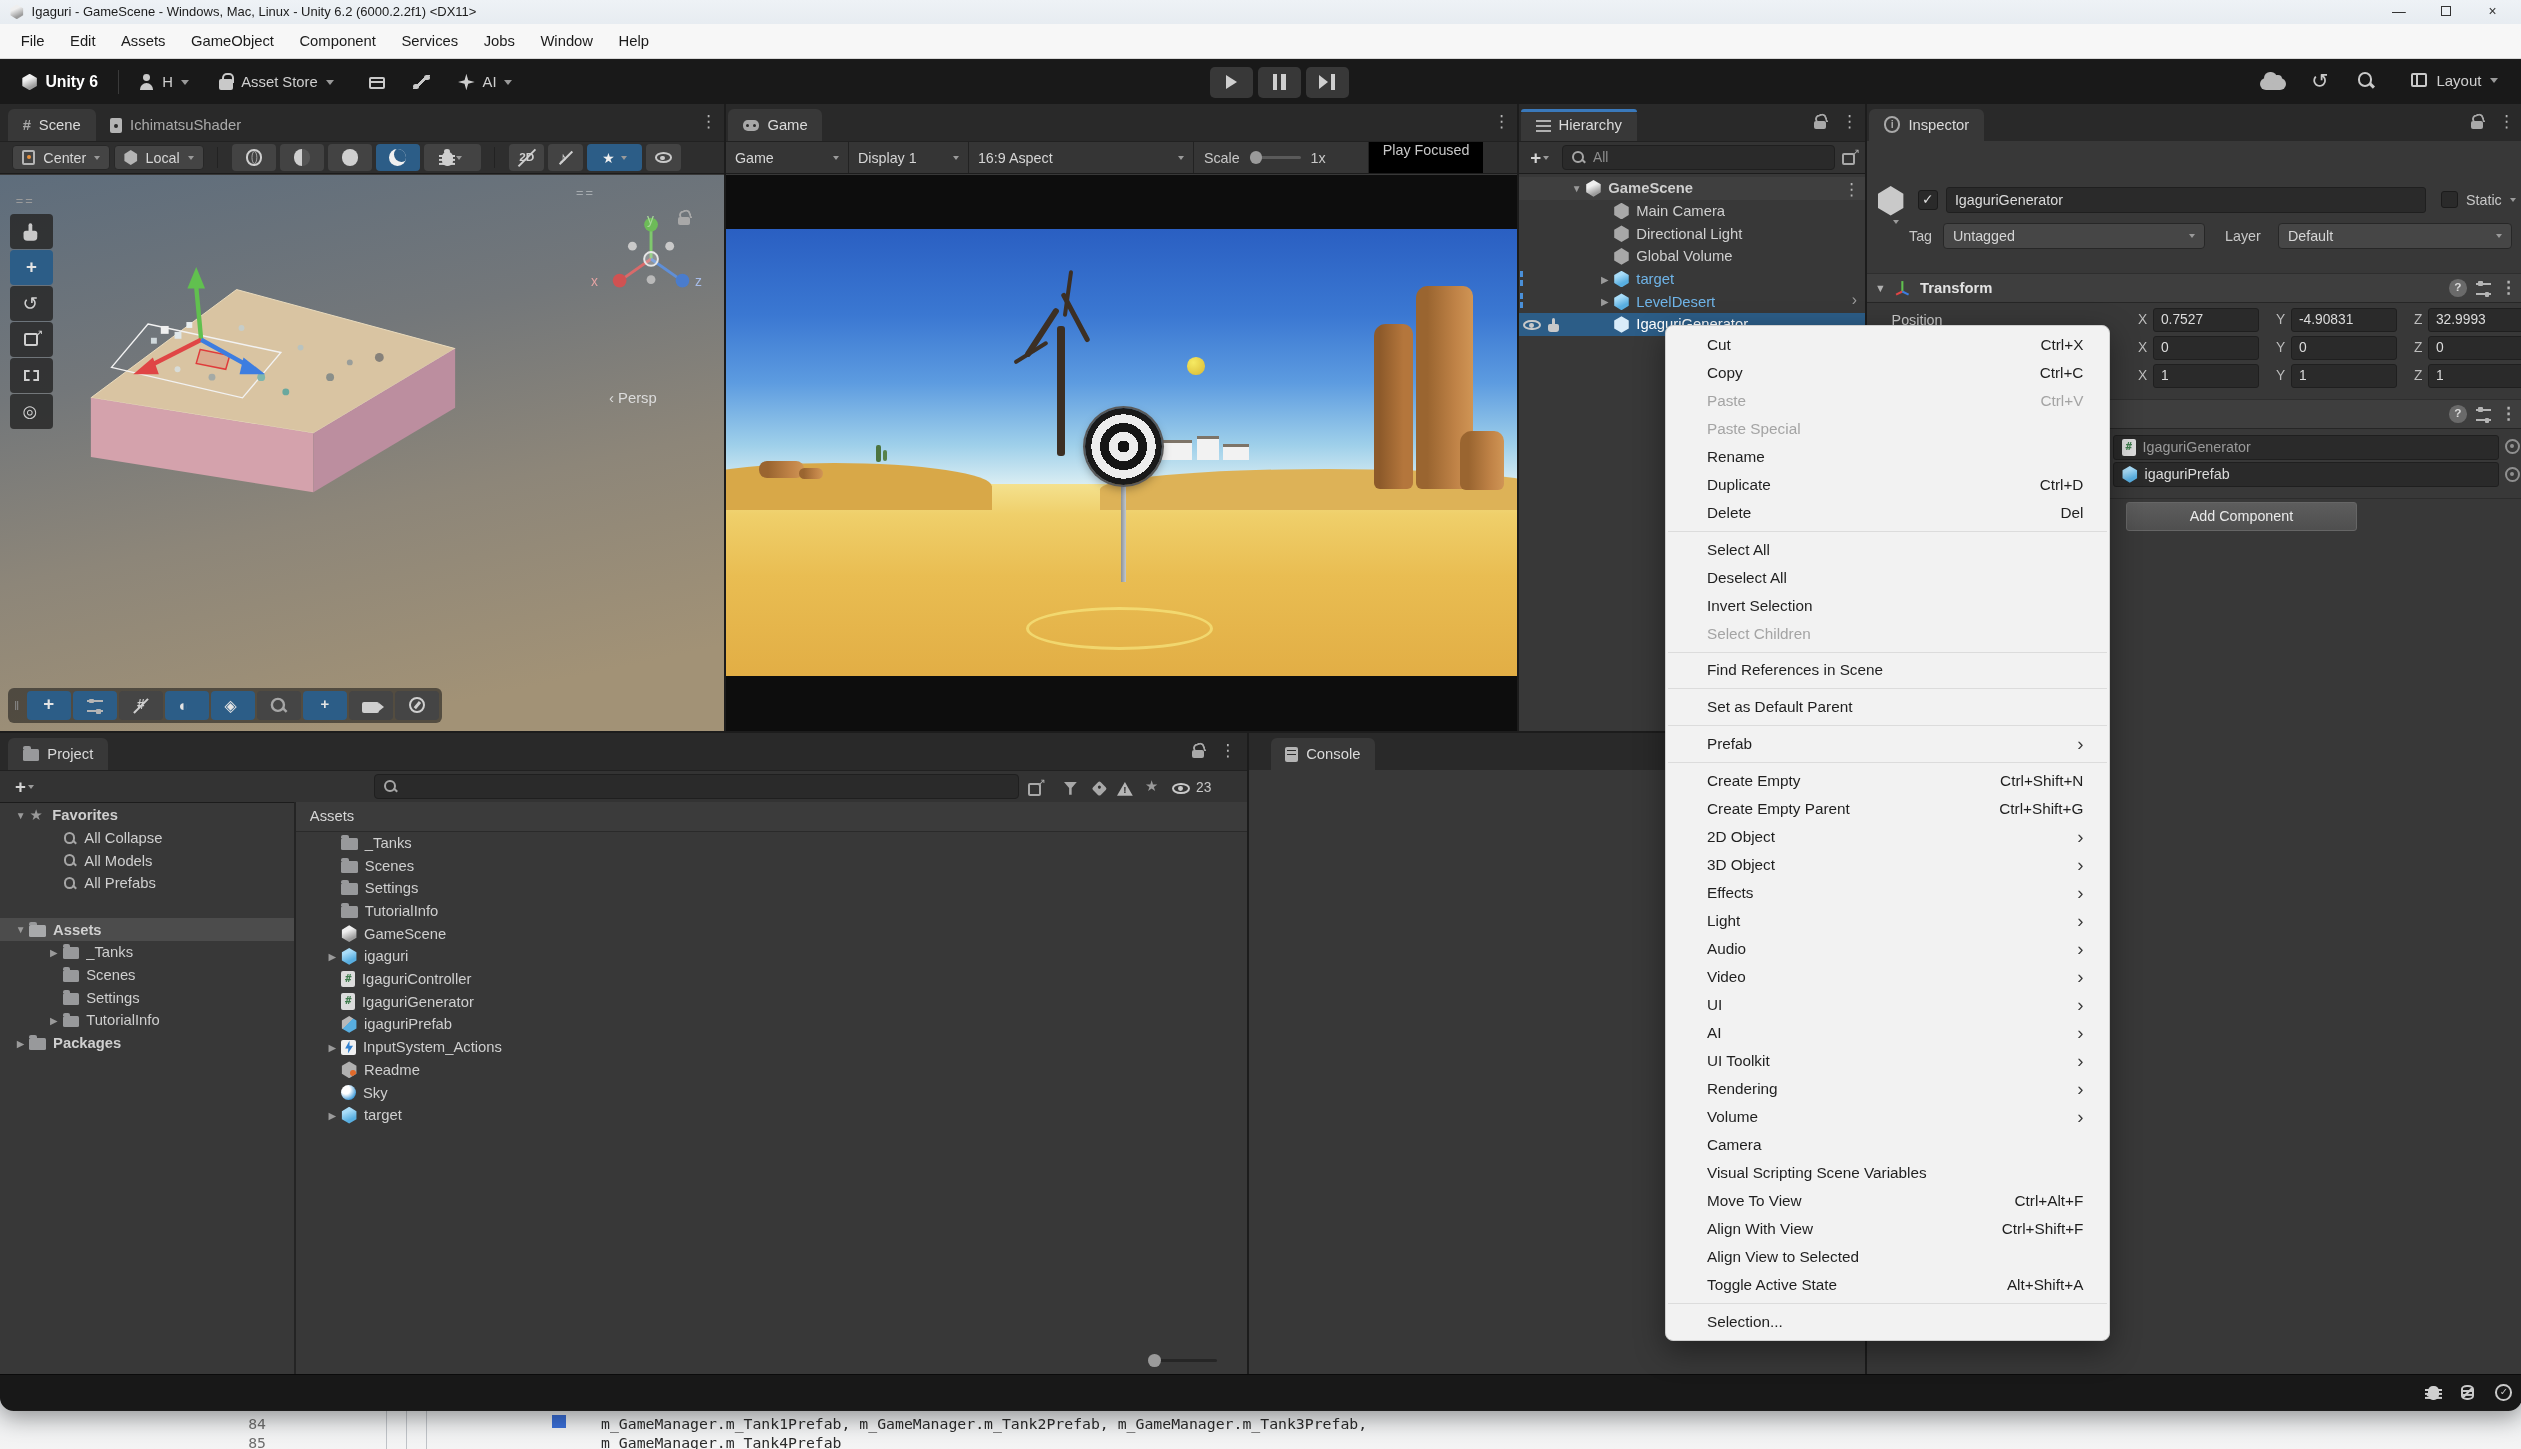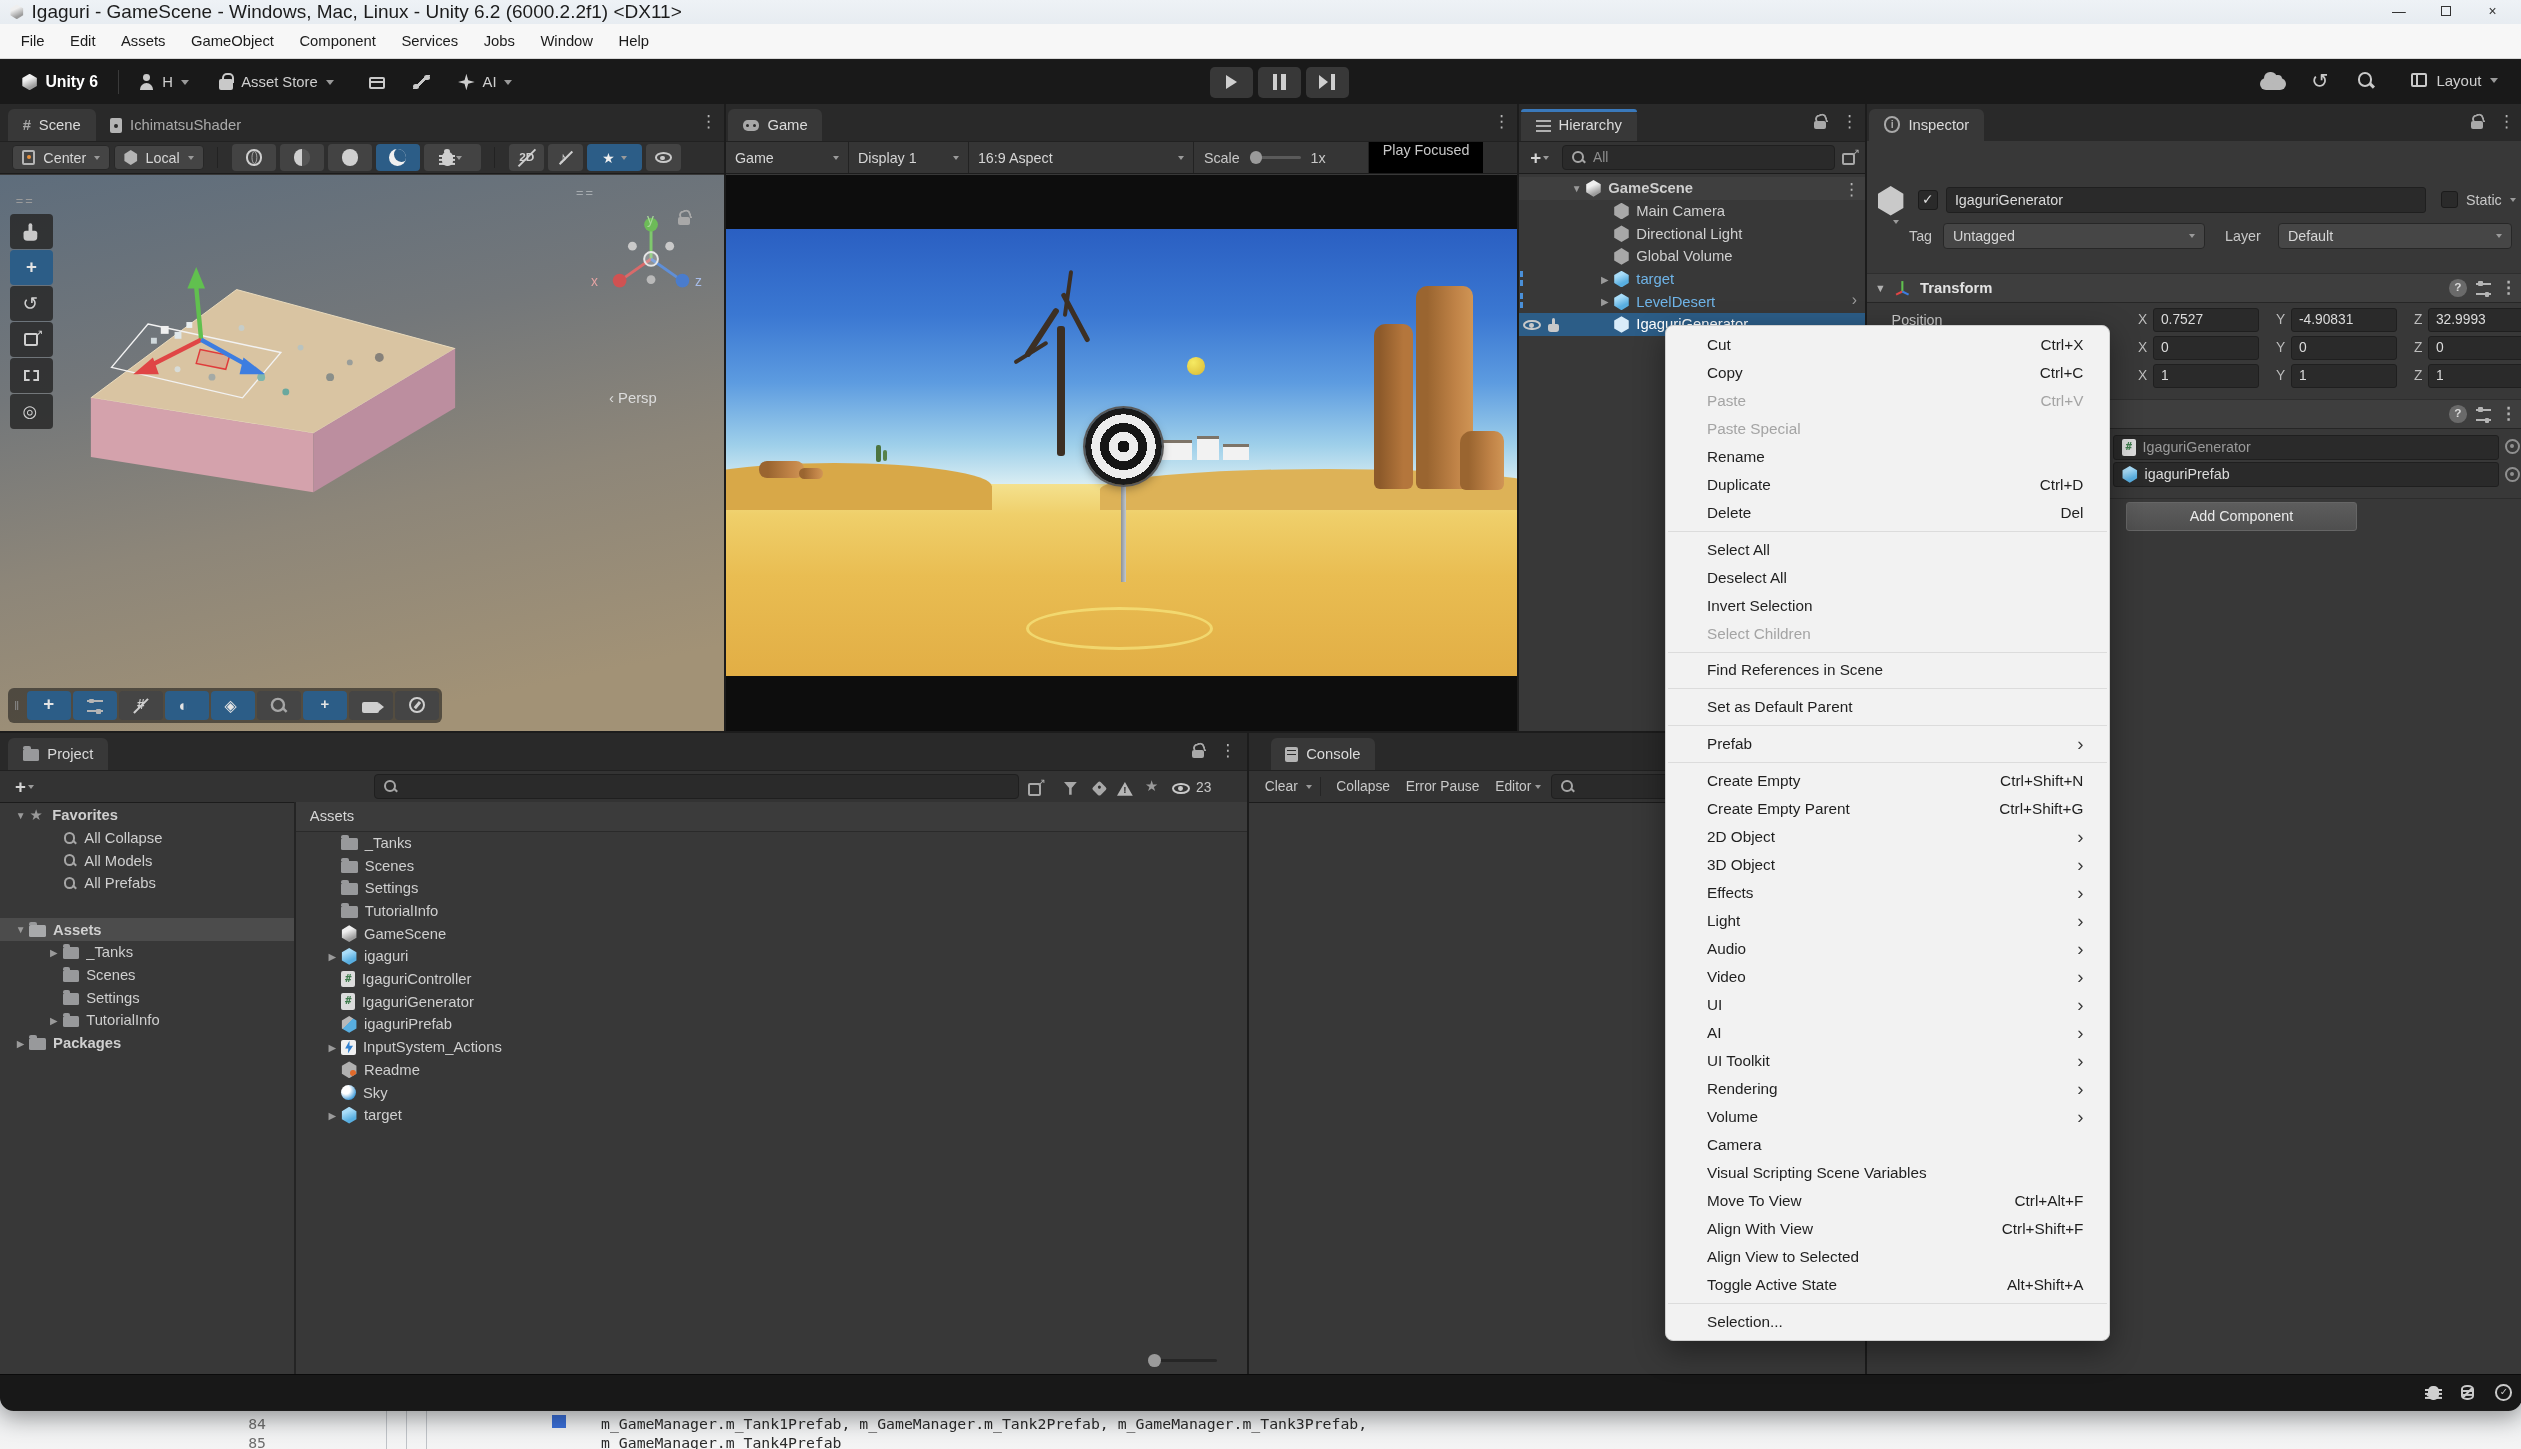--- a/index.html
+++ b/index.html
@@ -10,21 +10,21 @@
   
   #codestrip{position:absolute;left:0;top:1379px;width:2522px;height:70px;background:linear-gradient(180deg,#c8ccd2 0,#eceef0 40%,#f4f4f4 100%)}
   #codestrip .ln{position:absolute;left:217px;width:49px;text-align:right;color:#6e6e6e;font:14.8px/19.7px "DejaVu Sans Mono",monospace}
   #codestrip .code{position:absolute;left:601px;color:#2b2b2b;font:14.8px/19.7px "DejaVu Sans Mono",monospace;white-space:pre}
   #codestrip .guide{position:absolute;top:31.5px;bottom:0;width:1px;background:#bfc3c8}
   #codestrip .bluemark{position:absolute;left:552px;top:36px;width:13.8px;height:12.8px;background:#3a6fd8}
 
   
   #window{position:absolute;left:0;top:0;width:2522px;height:1411px;background:#1c1c1c;border-radius:0 0 13.8px 13.8px;overflow:hidden;box-shadow:0 5.9px 23.6px rgba(0,0,0,.4)}
   #titlebar{position:absolute;left:0;top:0;width:100%;height:23.6px;background:linear-gradient(180deg,#eef2f6,#e7ecf1);display:flex;align-items:center;padding:0 9.9px;gap:7.9px}
-  #titlebar .t-title{font-size:19px;color:#1c1c1c;flex:1}
+  #titlebar .t-title{font-size:13px;color:#1c1c1c;flex:1}
   .winctl{width:39px;text-align:center;color:#333;font-size:13.8px}
   .wbox{display:inline-block;width:9.9px;height:9.9px;border:1.5px solid #333}
   #menubar{position:absolute;left:0;top:23.6px;width:100%;height:35px;background:#f7f7f7;border-bottom:1px solid #d9d9d9;display:flex;align-items:center;padding:0 9.9px;gap:3.9px}
   #menubar .m-item{font-size:14.8px;color:#1b1b1b;padding:3.9px 10.8px;border-radius:3.9px}
 
   
   #toolbar{position:absolute;left:0;top:60px;width:100%;height:44px;background:#191919;display:flex;align-items:center;color:#cfcfcf}
   .tb-btn{display:flex;align-items:center;gap:7.9px;padding:4.9px 9.9px;border-radius:3.9px;font-size:14.8px;color:#cfcfcf}
   .tb-sep{width:1px;height:23.6px;background:#3a3a3a;margin:0 9.9px}
   .caret{width:0;height:0;border-left:4.9px solid transparent;border-right:4.9px solid transparent;border-top:5.9px solid #9a9a9a;display:inline-block}
@@ -921,32 +921,20 @@
       </div>
     </div>
 
     <div class="panel" style="left:1249px;top:733px;width:616px;height:641px">
       <div class="tabbar">
         <div class="tab" style="margin-left:19.7px">
           <span class="ic ic-doc"></span>
           <span>Console</span>
         </div>
       </div>
-      <div class="subbar" style="background:#333;gap:0;font-size:13.8px">
-        <span style="padding:0 7.9px 0 9.9px">Clear</span>
-        <span class="minicaret"></span>
-        <span style="width:1px;height:19.7px;background:#252525;margin:0 7.9px"></span>
-        <span style="padding:0 7.9px">Collapse</span>
-        <span style="padding:0 7.9px">Error Pause</span>
-        <span style="padding:0 3.9px 0 7.9px">Editor</span>
-        <span class="minicaret"></span>
-        <div class="searchfield" style="margin-left:9.9px;width:246px">
-          <span class="ic ic-search-s"></span>
-        </div>
-      </div>
       <div class="pbody" style="top:71px;background:#383838"></div>
     </div>
 
     <div id="statusbar">
       <div class="right">
         <span class="ic ic-bug slashed" style="margin-top:2px"></span>
         <span class="ic ic-db slashed"></span>
         <span class="ic ic-check"></span>
       </div>
     </div>

